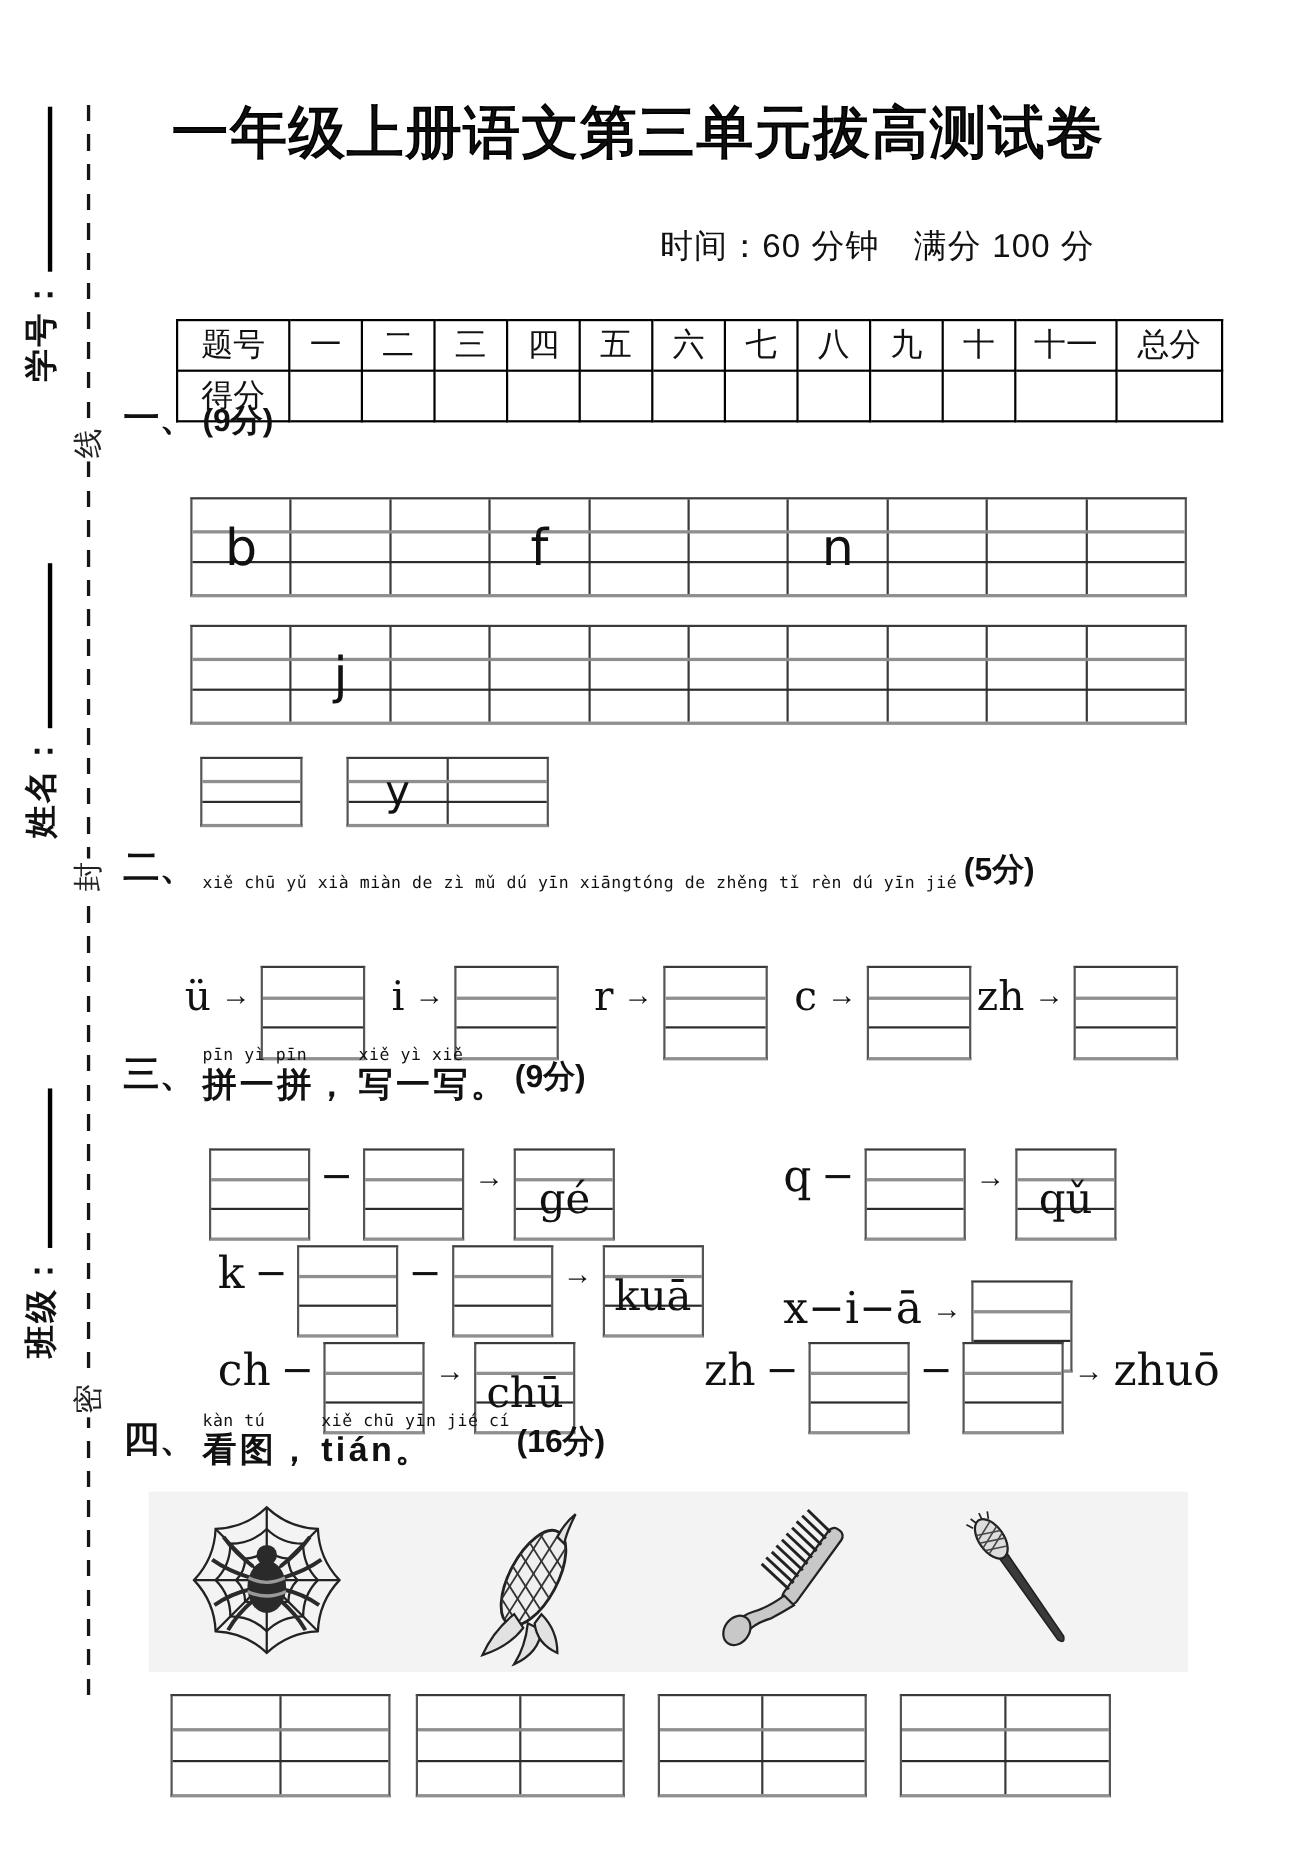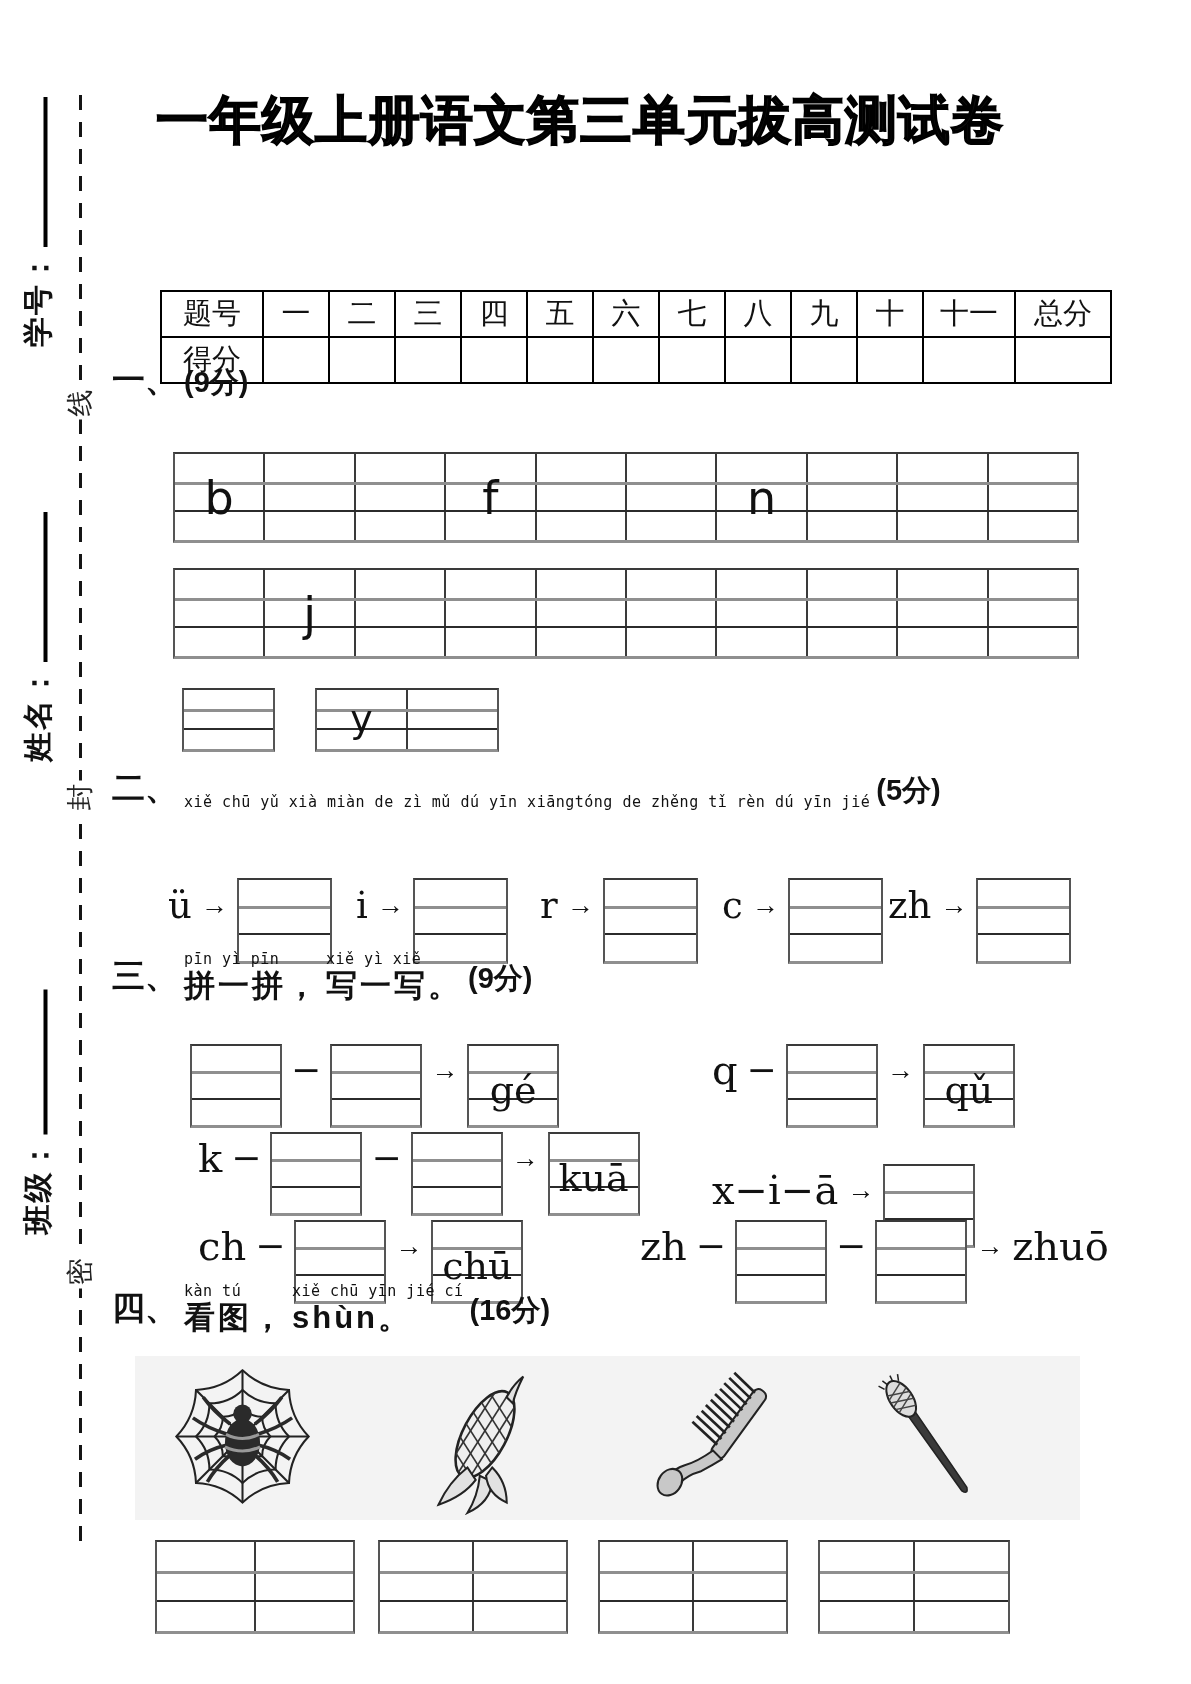--- a/index.html
+++ b/index.html
@@ -8,21 +8,21 @@
   
   .seal-dash{position:absolute;left:79px;top:95px;width:3px;height:1457px;
     background:repeating-linear-gradient(180deg,#151515 0 15px,transparent 15px 27px);}
   .vlabel{position:absolute;transform:translate(-50%,-50%) rotate(-90deg);white-space:nowrap;
     font-size:30px;font-weight:700;letter-spacing:2px;}
   .blankline{display:inline-block;width:150px;height:0.85em;border-bottom:4px solid #000;margin-left:4px;}
   .sealchar{position:absolute;left:80px;transform:translate(-50%,-50%) rotate(-90deg);
     font-size:27px;color:#222;background:#fff;padding:10px 3px;z-index:2;}
   
   .title{position:absolute;left:100px;top:86px;width:960px;text-align:center;
-    font-size:52px;font-weight:700;letter-spacing:1px;-webkit-text-stroke:1.5px #000;}
+    font-size:52px;font-weight:400;letter-spacing:1px;-webkit-text-stroke:1.5px #000;}
   .meta{position:absolute;left:600px;top:204px;font-size:30px;letter-spacing:1px;}
   .scoretab{position:absolute;left:160px;top:254px;border-collapse:collapse;table-layout:fixed;margin-top:36px;}
   .scoretab td{border:2.5px solid #000;height:44px;text-align:center;font-size:29px;padding:0 4px;}
   .scoretab td.c0{width:92px;} .scoretab td.cn{width:56px;} .scoretab td.c11{width:82px;} .scoretab td.c12{width:86px;}
   
   .sechead{position:absolute;left:112px;display:flex;align-items:flex-end;gap:6px;}
   .secnum{font-size:33px;font-weight:700;padding-bottom:2px;}
   .pystack{display:inline-flex;flex-direction:column;align-items:flex-start;line-height:1;}
   .py{font-family:"DejaVu Sans Mono",monospace;font-size:15px;letter-spacing:0.5px;margin-bottom:3px;white-space:nowrap;}
   .sectitle{font-size:31px;font-weight:700;letter-spacing:3px;white-space:nowrap;}
@@ -66,20 +66,21 @@
     <span>姓名：</span><span class="blankline"></span>
   </div>
   <div class="vlabel" style="left:38px;top:1112px;">
     <span>班级：</span><span class="blankline" style="width:145px;"></span>
   </div>
   <div class="sealchar" style="top:403px;">线</div>
   <div class="sealchar" style="top:797px;">封</div>
   <div class="sealchar" style="top:1272px;">密</div>
 
   <div class="title">一年级上册语文第三单元拔高测试卷</div>
+  <div class="meta">时间：60 分钟　满分 100 分</div>
 
   <table class="scoretab">
     <tbody>
         <tr>
       <td class="c0">题号</td>
       <td class="cn">一</td>
       <td class="cn">二</td>
       <td class="cn">三</td>
       <td class="cn">四</td>
       <td class="cn">五</td>
@@ -261,21 +262,21 @@
   </div>
 
   <div class="sechead" style="top:1284px;">
     <span class="secnum">四、</span>
     <span class="pystack">
       <span class="py">kàn tú</span>
       <span class="sectitle">看图，</span>
     </span>
     <span class="pystack">
       <span class="py">xiě chū yīn jié cí</span>
-      <span class="sectitle">shùn。</span>
+      <span class="sectitle">tián。</span>
     </span>
     <span class="secscore">(16分)</span>
   </div>
 
   <div class="imgband">
 
     <svg style="left:35px;" width="145" height="155" viewBox="0 0 140 150">
       <g fill="none" stroke="#222" stroke-width="2">
         <path d="M134,74 Q116,55 115,29 Q89,28 70,10 Q51,28 25,29 Q24,55 6,74 Q24,93 25,119 Q51,120 70,138 Q89,120 115,119 Q116,93 134,74 Z"></path>
         <path d="M115,74 Q102,61 102,42 Q83,42 70,29 Q57,42 38,42 Q38,61 25,74 Q38,87 38,106 Q57,106 70,119 Q83,106 102,106 Q102,87 115,74 Z"></path>

